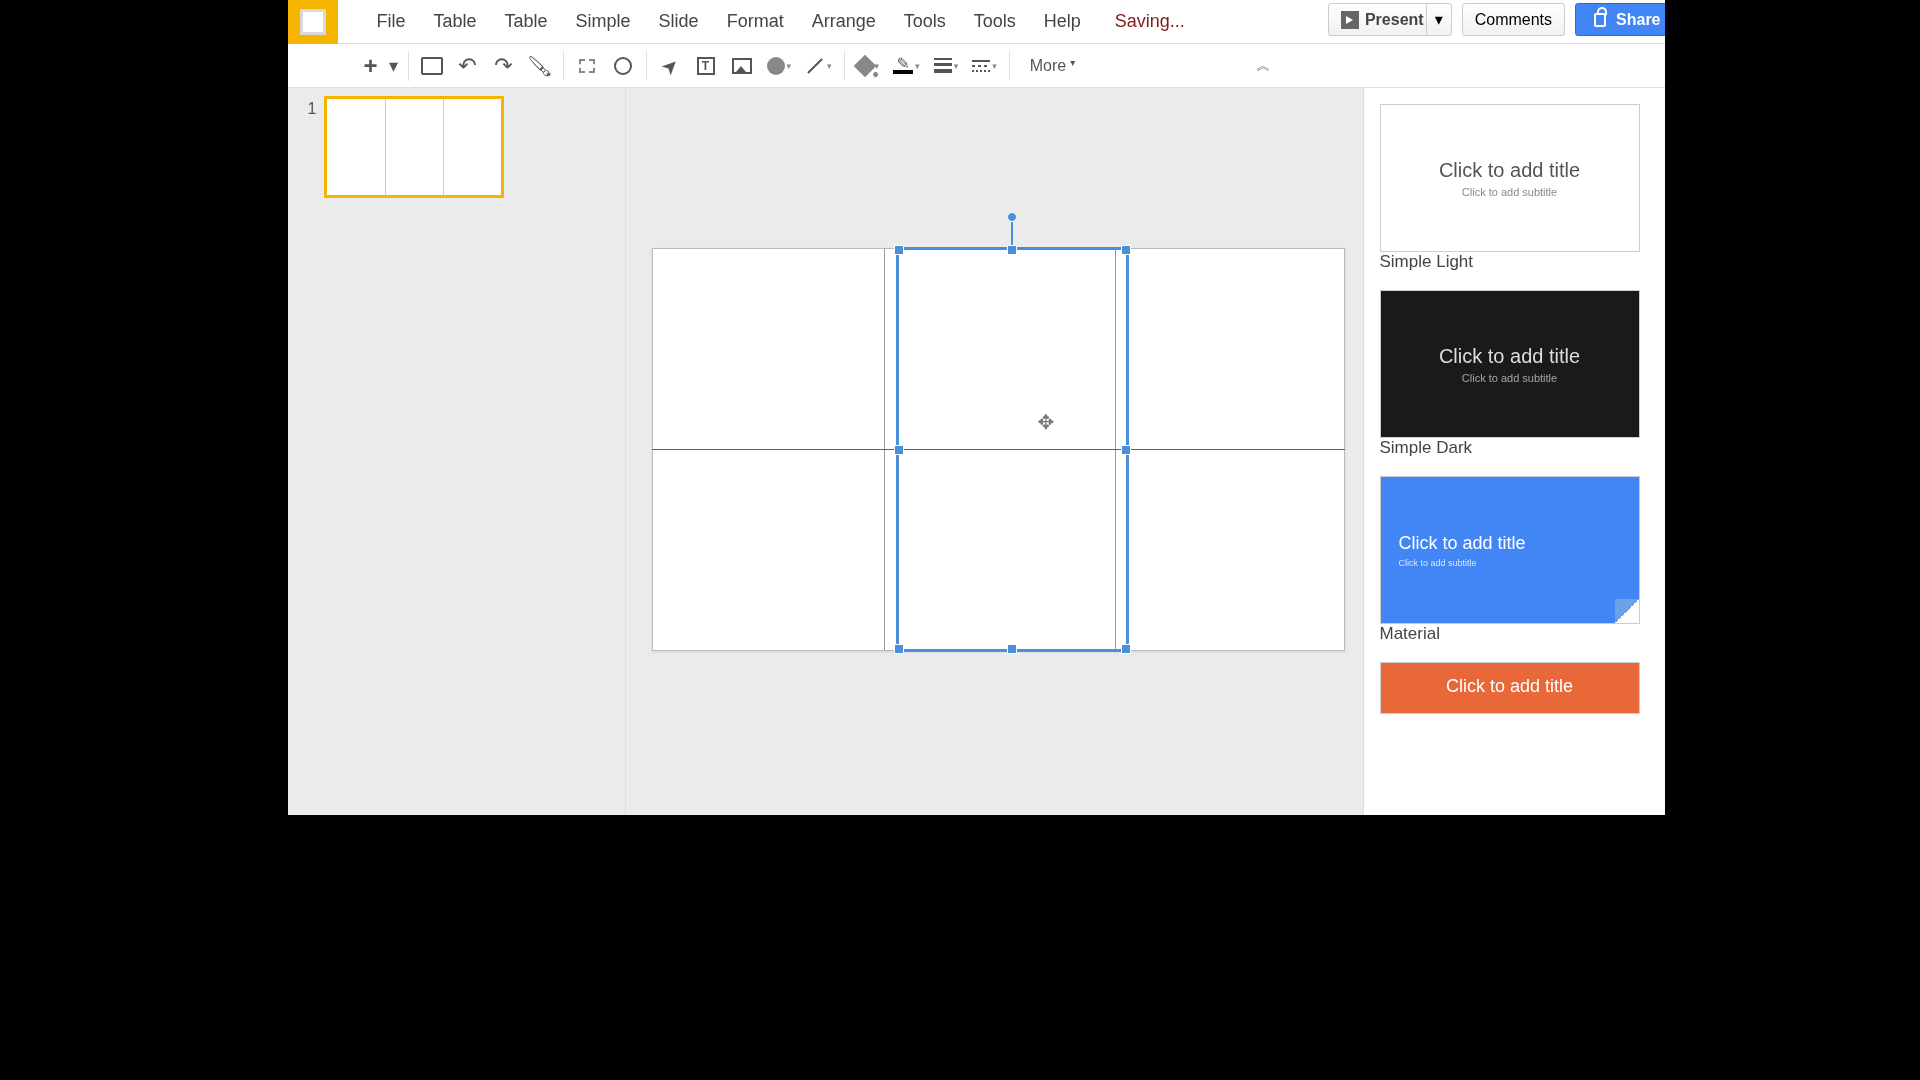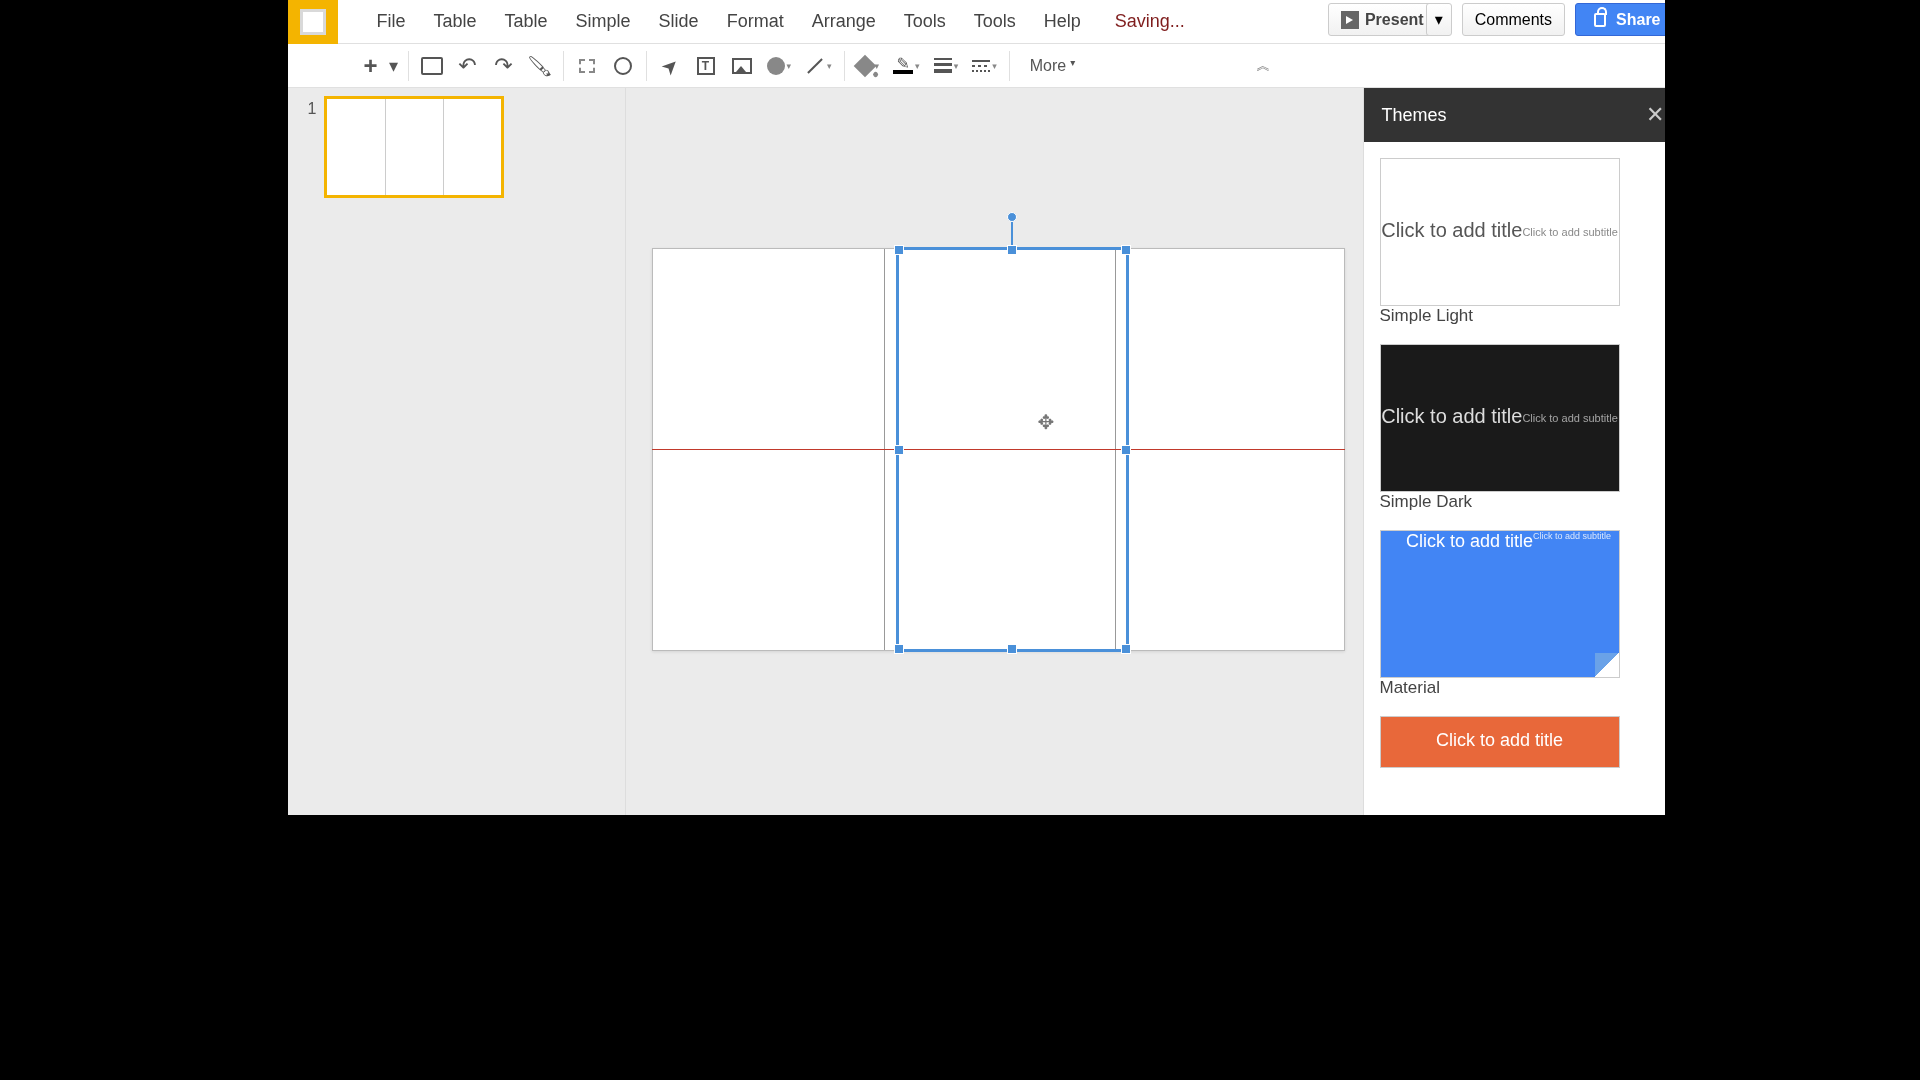--- a/index.html
+++ b/index.html
@@ -71,21 +71,21 @@
 .rot-line{position:absolute;left:calc(50% - 1px);top:-30px;width:2px;height:28px;background:#4a90d9}
 .rot-handle{position:absolute;left:calc(50% - 5px);top:-38px;width:10px;height:10px;background:#4a90d9;border-radius:50%;border:1px solid #fff}
 .move-cursor{position:absolute;left:412px;top:322px;font-size:20px;color:#777}
 .themes-panel{width:320px;background:#fff;border-left:1px solid #ddd;display:flex;flex-direction:column}
 .themes-header{background:#333;color:#fff;padding:14px 18px;font-size:18px;display:flex;justify-content:space-between;align-items:center}
 .themes-close{cursor:pointer;font-size:22px;color:#ccc}
 .themes-sub{padding:14px 18px;font-size:17px;color:#333;border-bottom:1px solid #e5e5e5;background:#f5f5f5}
 .themes-sub::before{content:'▸ ';color:#888;font-size:12px}
 .themes-list{flex:1;overflow-y:auto;padding:16px}
 .theme-item{margin-bottom:18px}
-.theme-preview{width:240px;height:148px;border:1px solid #ccc;display:flex;flex-direction:row;align-items:center;justify-content:center;position:relative}
+.theme-preview{width:260px;height:148px;border:1px solid #ccc;display:flex;flex-direction:column;align-items:center;justify-content:center;position:relative}
 .theme-preview.light{background:#fff;color:#555}
 .theme-preview.dark{background:#1a1a1a;color:#ddd}
 .theme-preview.material{background:#4285f4;color:#fff;align-items:flex-start;padding-left:18px}
 .theme-preview.orange{background:#e8683a;color:#fff;height:52px}
 .theme-title{font-size:20px;margin-bottom:4px}
 .theme-sub{font-size:11px;opacity:0.7}
 .theme-material-title{font-size:18px;margin-bottom:4px}
 .theme-material-sub{font-size:9px;opacity:0.8}
 .theme-label{font-size:17px;color:#444;}
 .fold{position:absolute;bottom:0;right:0;width:24px;height:24px;background:linear-gradient(135deg,transparent 50%,#fff 50%)}
@@ -223,24 +223,20 @@
         <div class="handle h-ml"></div>
         <div class="handle h-mr"></div>
         <div class="handle h-bl"></div>
         <div class="handle h-bm"></div>
         <div class="handle h-br"></div>
       </div>
       <div class="move-cursor">✥</div>
     </div>
 
     <div class="themes-panel">
-      <div class="themes-header">
-        <span>Themes</span>
-        <span class="themes-close">✕</span>
-      </div>
       <div class="themes-list" style="position:relative">
         <div class="theme-item">
           <div class="theme-preview light">
             <div class="theme-title">Click to add title</div>
             <div class="theme-sub">Click to add subtitle</div>
           </div>
           <div class="theme-label">Simple Light</div>
         </div>
         <div class="theme-item">
           <div class="theme-preview dark">

